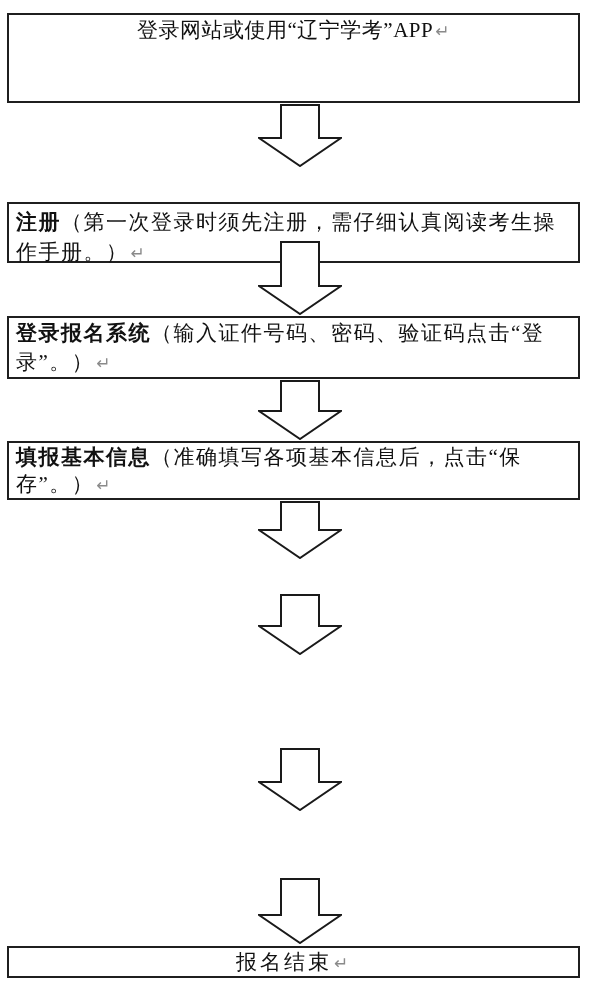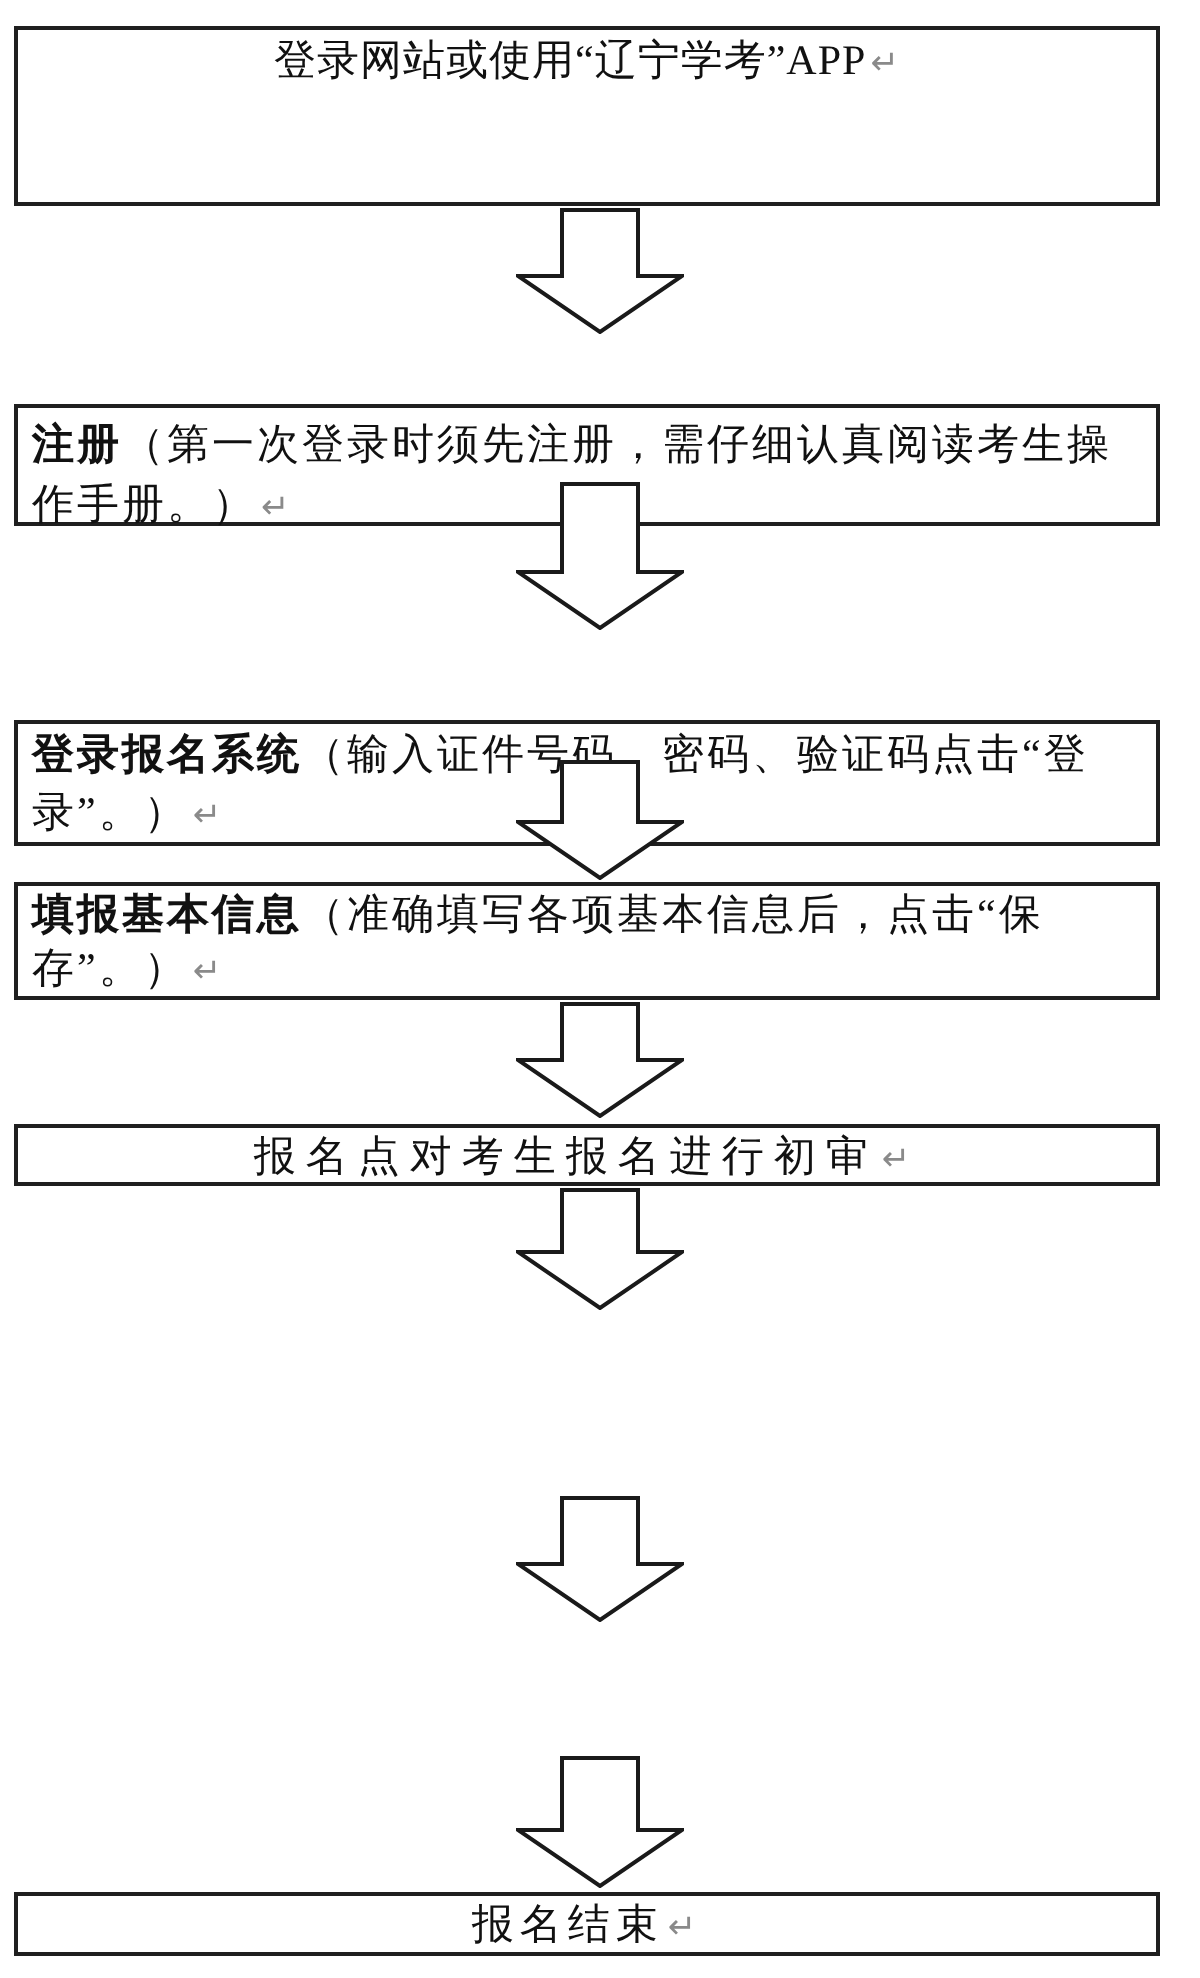--- a/index.html
+++ b/index.html
@@ -46,21 +46,21 @@
   .arrow {
     position: absolute;
     left: 258px;
     width: 84px;
   }
   .arrow svg { display: block; }
 
   
   .b1 { top: 13px;  height: 90px; line-height: 28px; letter-spacing: 0.5px; }
   .b2 { top: 169px; height: 61px; line-height: 30px; letter-spacing: 1.5px; padding-top: 3px; margin-top: 33px; }
-  .b3 { top: 316px; height: 63px; line-height: 29px; letter-spacing: 1.5px; margin-top: 44px; }
+  .b3 { top: 316px; height: 63px; line-height: 29px; letter-spacing: 1.5px; }
   .b4 { top: 441px; height: 59px; line-height: 27px; letter-spacing: 1.5px; }
   .b5 { top: 562px; height: 31px; line-height: 26px; letter-spacing: 5px; }
   .b6 { top: 657px; height: 90px; line-height: 28px; letter-spacing: 2px; }
   .b7 { top: 813px; height: 64px; line-height: 29px; letter-spacing: 2.5px; }
   .b8 { top: 946px; height: 32px; line-height: 27px; letter-spacing: 3px; }
 </style>
 </head>
 <body>
 
 <div id="canvas">
@@ -100,23 +100,20 @@
   <div class="box b4">
     <span class="bold">填报基本信息</span><span>（准确填写各项基本信息后，点击“保存”。）</span><span class="ret">↵</span>
   </div>
 
   <div class="arrow" style="top:501px">
       <svg width="84" height="58" viewBox="0 0 84 58" xmlns="http://www.w3.org/2000/svg">
         <polygon points="23,1 61,1 61,29 83,29 42,57 1,29 23,29" fill="#ffffff" stroke="#1a1a1a" stroke-width="2" stroke-linejoin="miter"></polygon>
       </svg>
     </div>
 
-  <div class="box b5 center">
-    <span>报名点对考生报名进行初审</span><span class="ret">↵</span>
-  </div>
 
   <div class="arrow" style="top:594px">
       <svg width="84" height="61" viewBox="0 0 84 61" xmlns="http://www.w3.org/2000/svg">
         <polygon points="23,1 61,1 61,32 83,32 42,60 1,32 23,32" fill="#ffffff" stroke="#1a1a1a" stroke-width="2" stroke-linejoin="miter"></polygon>
       </svg>
     </div>
 
 
   <div class="arrow" style="top:748px">
       <svg width="84" height="63" viewBox="0 0 84 63" xmlns="http://www.w3.org/2000/svg">

